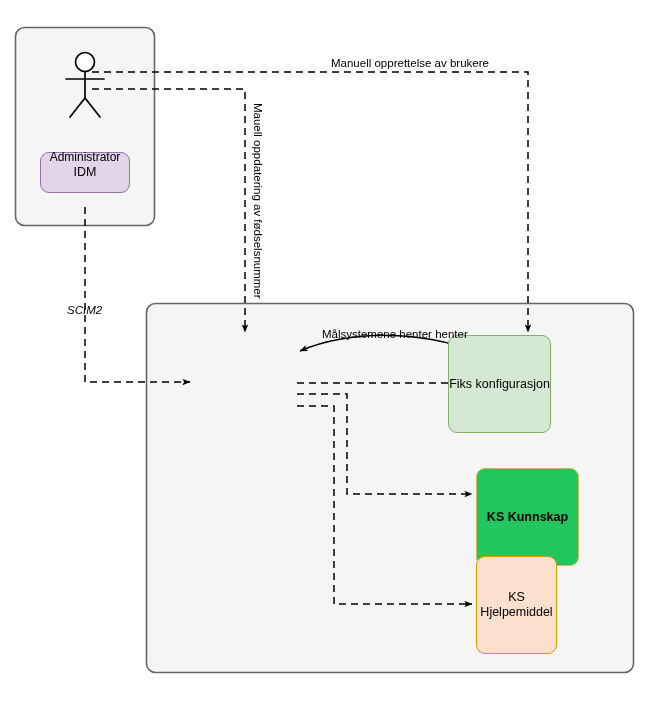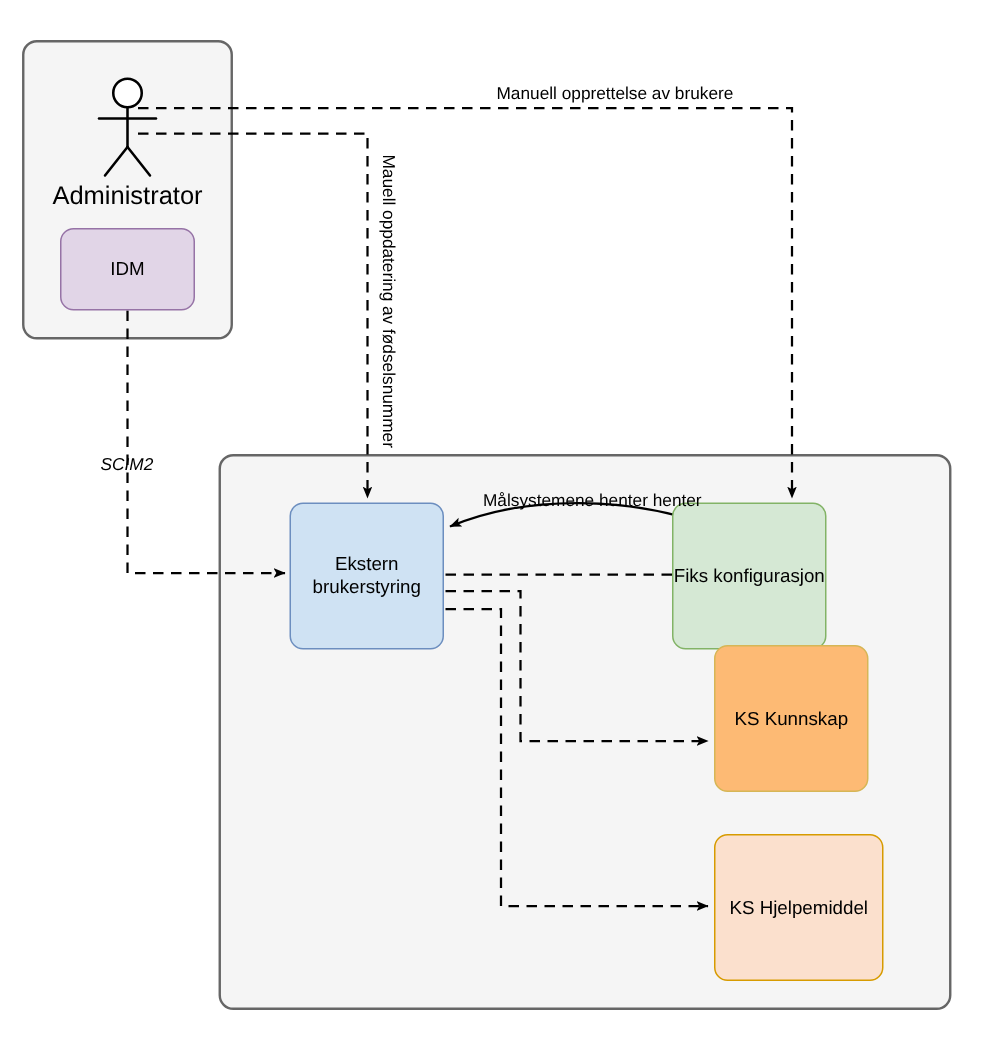--- a/index.html
+++ b/index.html
@@ -36,24 +36,25 @@
     white-space: pre-line;
   }
   .label-abs {
     position: absolute;
     font-size: 11.5px;
     color: #000000;
     white-space: nowrap;
   }
   #actor-label {
     position: absolute;
-    font-size: 17px;
+    font-size: 12px;
     text-align: center;
     color: #000000;
     white-space: nowrap;
+    margin-top: 29px;
   }
   .vert-label {
     position: absolute;
     font-size: 11.5px;
     color: #000000;
     white-space: nowrap;
     transform-origin: 0 0;
     transform: rotate(90deg);
   }
 </style>
@@ -89,30 +90,28 @@
 
     <path d="M 477,352 C 420,330 350,330 300,351" fill="none" stroke="#000000" stroke-width="1.5" marker-end="url(#arrow)"></path>
 
     <path d="M 297,383 H 472" fill="none" stroke="#000000" stroke-width="1.5" stroke-dasharray="7 5" marker-end="url(#arrow)"></path>
 
     <path d="M 297,394 H 347 V 494 H 472" fill="none" stroke="#000000" stroke-width="1.5" stroke-dasharray="7 5" marker-end="url(#arrow)"></path>
 
     <path d="M 297,406 H 334 V 604 H 472" fill="none" stroke="#000000" stroke-width="1.5" stroke-dasharray="7 5" marker-end="url(#arrow)"></path>
   </svg>
 
-  <div class="node" style="left:40px; top:152px; width:90px; height:55px; background:#e1d5e7; border:1.8px solid #9673a6;">IDM</div>
+  <div class="node" style="left:40px; top:152px; width:90px; height:41px; background:#e1d5e7; border:1.8px solid #9673a6;">IDM</div>
 
-  <div class="node" style="left:193px; top:335px; width:103px; height:98px; background:#cfe2f3; border:1.8px solid #6c8ebf;">Ekstern
-brukerstyring</div>
 
   <div class="node" style="left:448px; top:335px; width:103px; height:98px; background:#d5e8d4; border:1.8px solid #82b366;">Fiks konfigurasjon</div>
 
-  <div class="node" style="left:476px; top:430px; width:103px; height:98px; background:#fdba74; border:1.8px solid #d6b656;">KS Kunnskap</div>
+  <div class="node" style="left:476px; top:468px; width:103px; height:98px; background:#22c55e; border:1.8px solid #d6b656;font-weight:bold;">KS Kunnskap</div>
 
-  <div class="node" style="left:476px; top:556px; width:113px; height:98px; background:#fbe0cd; border:1.8px solid #d79b00;">KS Hjelpemiddel</div>
+  <div class="node" style="left:476px; top:556px; width:81px; height:98px; background:#fbe0cd; border:1.8px solid #d79b00;">KS Hjelpemiddel</div>
 
   <div id="actor-label" style="left:15px; top:121px; width:140px;">Administrator</div>
 
   <div class="label-abs" style="left:331px; top:57px;">Manuell opprettelse av brukere</div>
 
   <div class="vert-label" style="left:264px; top:103px;">Mauell oppdatering  av fødselsnummer</div>
 
   <div class="label-abs" style="left:67px; top:304px;font-style:italic;">SCIM2</div>
 
   <div class="label-abs" style="left:322px; top:328px;">Målsystemene henter henter</div>

